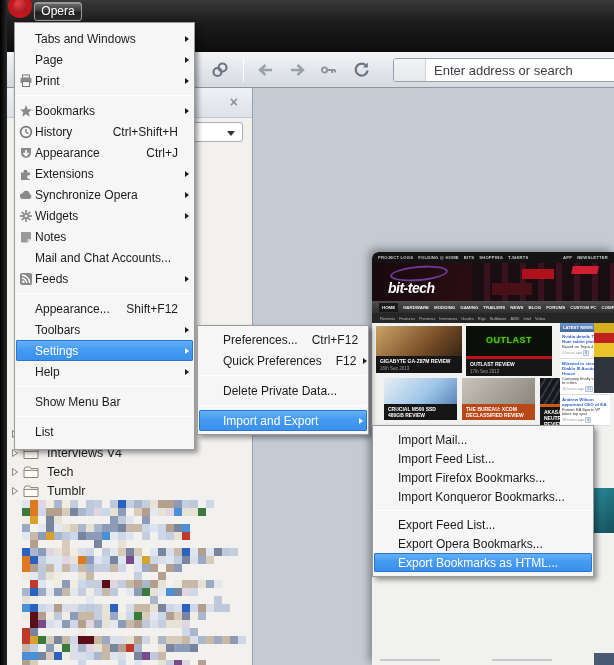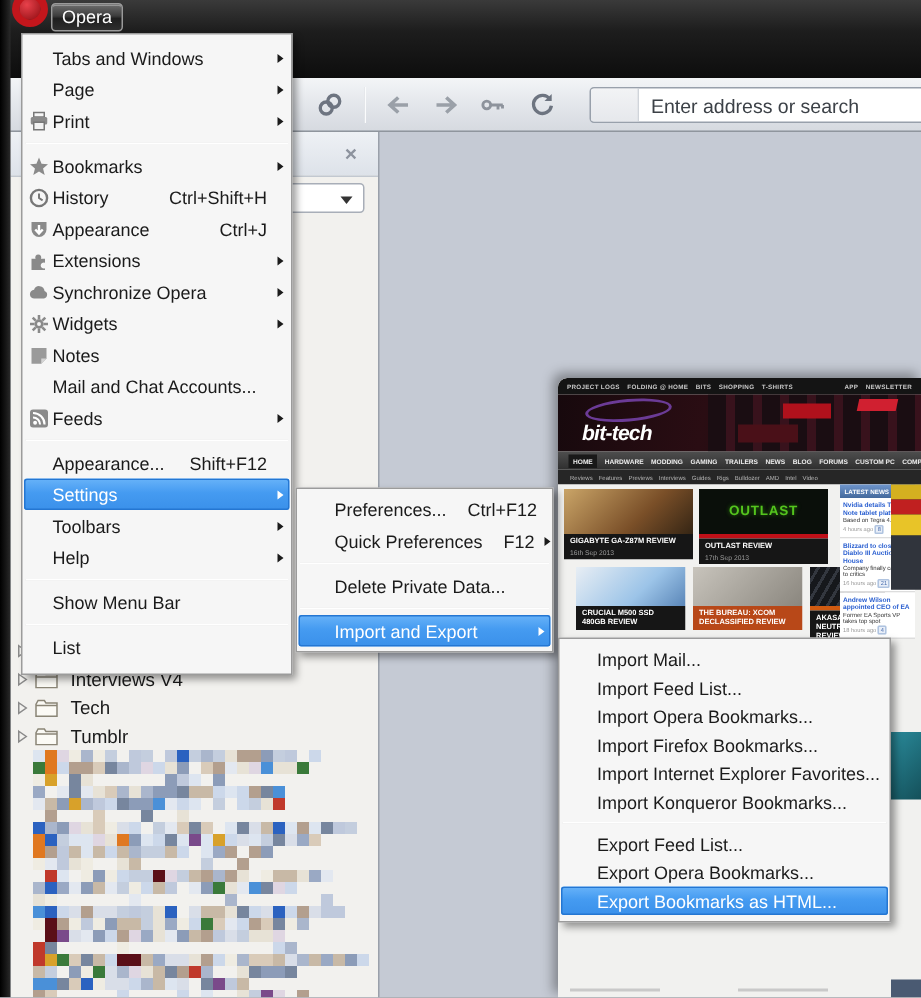--- a/index.html
+++ b/index.html
@@ -497,29 +497,29 @@
         <div class="mi-short"></div>
         <div class="mi-arrow has"></div>
       </div>
       <div class="msep"></div>
       <div class="mi">
         <div class="mi-icon"></div>
         <div class="mi-label">Appearance...</div>
         <div class="mi-short">Shift+F12</div>
         <div class="mi-arrow"></div>
       </div>
+      <div class="mi">
+        <div class="mi-icon"></div>
+        <div class="mi-label">Toolbars</div>
+        <div class="mi-short"></div>
+        <div class="mi-arrow has"></div>
+      </div>
       <div class="mi selected">
         <div class="mi-icon"></div>
         <div class="mi-label">Settings</div>
-        <div class="mi-short"></div>
-        <div class="mi-arrow has"></div>
-      </div>
-      <div class="mi">
-        <div class="mi-icon"></div>
-        <div class="mi-label">Toolbars</div>
         <div class="mi-short"></div>
         <div class="mi-arrow has"></div>
       </div>
       <div class="mi">
         <div class="mi-icon"></div>
         <div class="mi-label">Help</div>
         <div class="mi-short"></div>
         <div class="mi-arrow has"></div>
       </div>
       <div class="msep"></div>
@@ -573,38 +573,26 @@
         <div class="mi-arrow"></div>
       </div>
       <div class="mi">
         <div class="mi-icon"></div>
         <div class="mi-label">Import Feed List...</div>
         <div class="mi-short"></div>
         <div class="mi-arrow"></div>
       </div>
       <div class="mi">
         <div class="mi-icon"></div>
-        <div class="mi-label">Import Opera Bookmarks...</div>
-        <div class="mi-short"></div>
-        <div class="mi-arrow"></div>
-      </div>
-      <div class="mi">
-        <div class="mi-icon"></div>
         <div class="mi-label">Import Firefox Bookmarks...</div>
         <div class="mi-short"></div>
         <div class="mi-arrow"></div>
       </div>
       <div class="mi">
         <div class="mi-icon"></div>
-        <div class="mi-label">Import Internet Explorer Favorites...</div>
-        <div class="mi-short"></div>
-        <div class="mi-arrow"></div>
-      </div>
-      <div class="mi">
-        <div class="mi-icon"></div>
         <div class="mi-label">Import Konqueror Bookmarks...</div>
         <div class="mi-short"></div>
         <div class="mi-arrow"></div>
       </div>
       <div class="msep"></div>
       <div class="mi">
         <div class="mi-icon"></div>
         <div class="mi-label">Export Feed List...</div>
         <div class="mi-short"></div>
         <div class="mi-arrow"></div>

